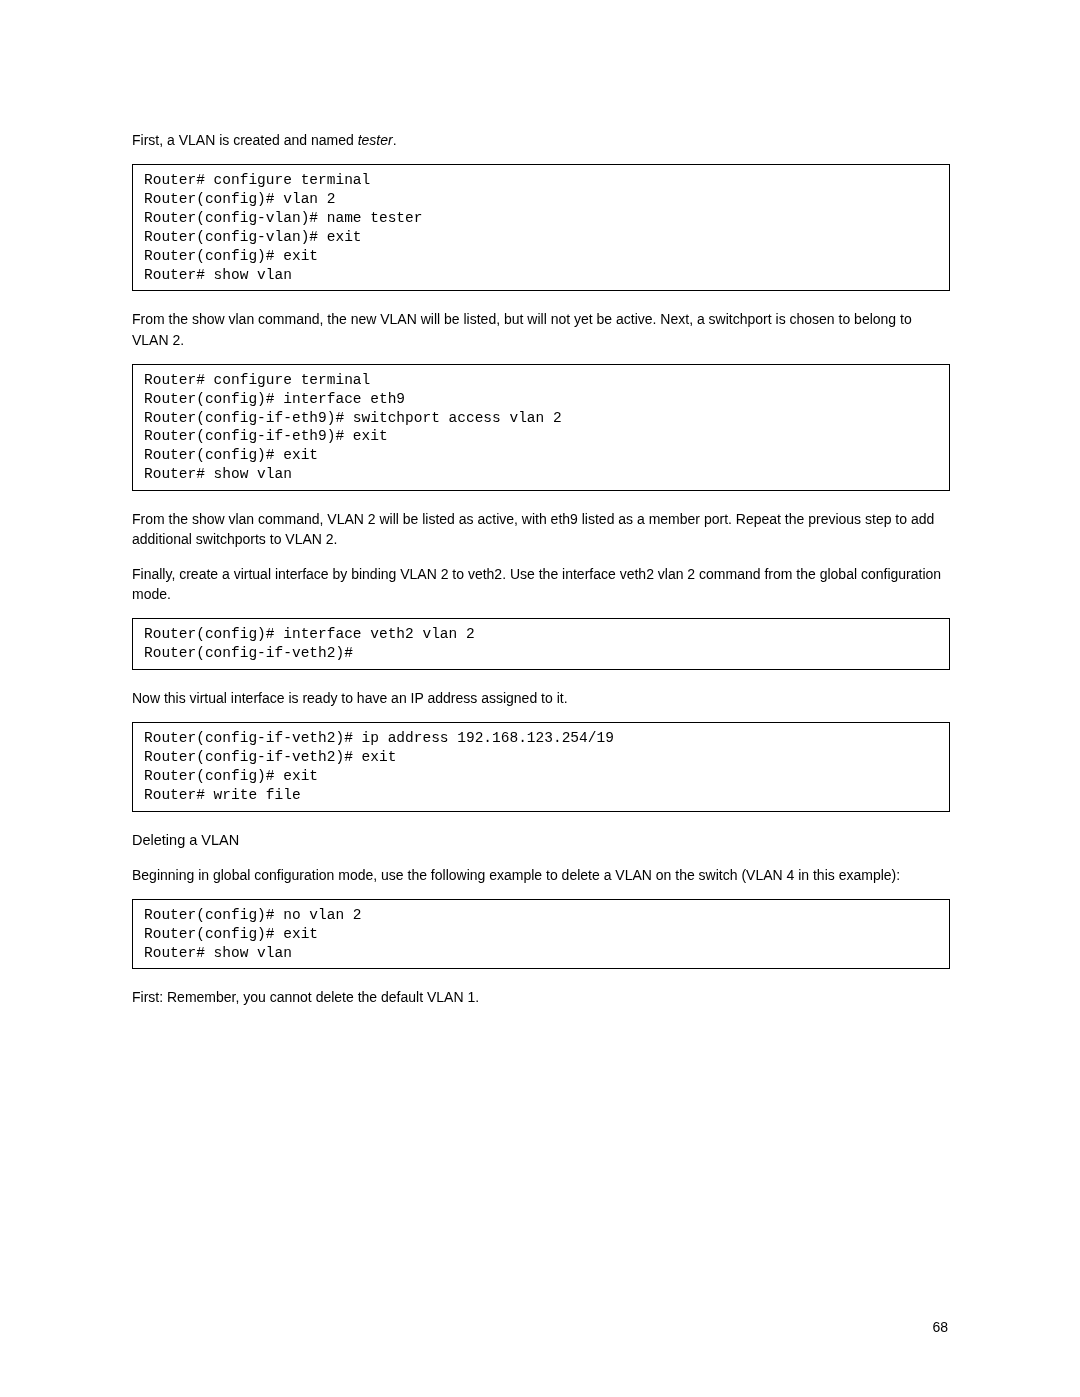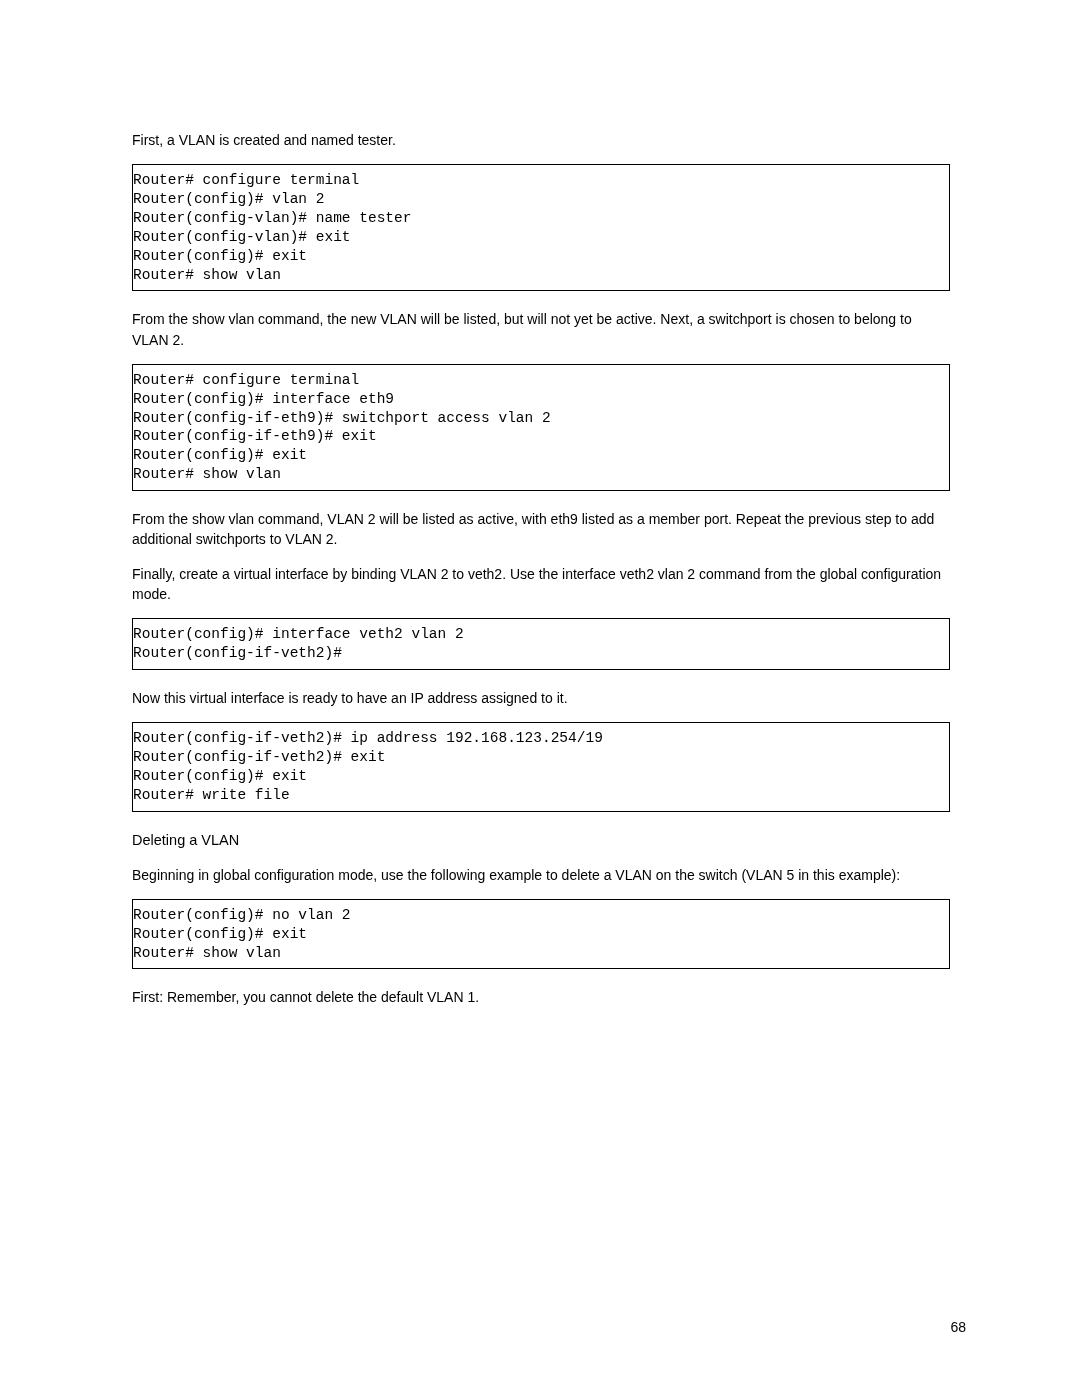--- a/index.html
+++ b/index.html
@@ -15,43 +15,44 @@
       background: #fff;
       width: 1080px;
       height: 1397px;
       padding: 130px 130px 60px 132px;
       position: relative;
     }
     .paragraph {
       margin-bottom: 14px;
     }
     .italic {
+      font-style: italic;
     }
     .bold {
       font-weight: normal;
     }
     .code-block {
       border: 1px solid #000;
-      padding: 6px 0;
+      padding: 6px 11px;
       font-family: "Courier New", Courier, monospace;
       font-size: 14.5px;
       line-height: 1.3;
       white-space: pre;
       margin-bottom: 18px;
     }
     .section-heading {
       font-weight: normal;
       font-size: 14.5px;
       margin-top: 16px;
       margin-bottom: 14px;
     }
     .page-number {
       position: absolute;
       bottom: 60px;
-      right: 114px;
+      right: 132px;
       font-size: 14px;
       margin-top: 12px;
     }
   </style>
 </head>
 <body>
 
 <div class="paragraph">
   <span>First, a VLAN is created and named </span><span class="italic">tester</span><span>.</span>
 </div>
@@ -85,21 +86,21 @@
 
 <div class="paragraph">Now this virtual interface is ready to have an IP address assigned to it.</div>
 
 <div class="code-block">Router(config-if-veth2)# ip address 192.168.123.254/19
 Router(config-if-veth2)# exit
 Router(config)# exit
 Router# write file</div>
 
 <div class="section-heading">Deleting a VLAN</div>
 
-<div class="paragraph">Beginning in global configuration mode, use the following example to delete a VLAN on the switch (VLAN 5 in this example):</div>
+<div class="paragraph">Beginning in global configuration mode, use the following example to delete a VLAN on the switch (VLAN 4 in this example):</div>
 
 <div class="code-block">Router(config)# no vlan 2
 Router(config)# exit
 Router# show vlan</div>
 
 <div class="paragraph">
   <span class="bold">First:</span><span> Remember, you cannot delete the default VLAN 1.</span>
 </div>
 
 <div class="page-number">68</div>

